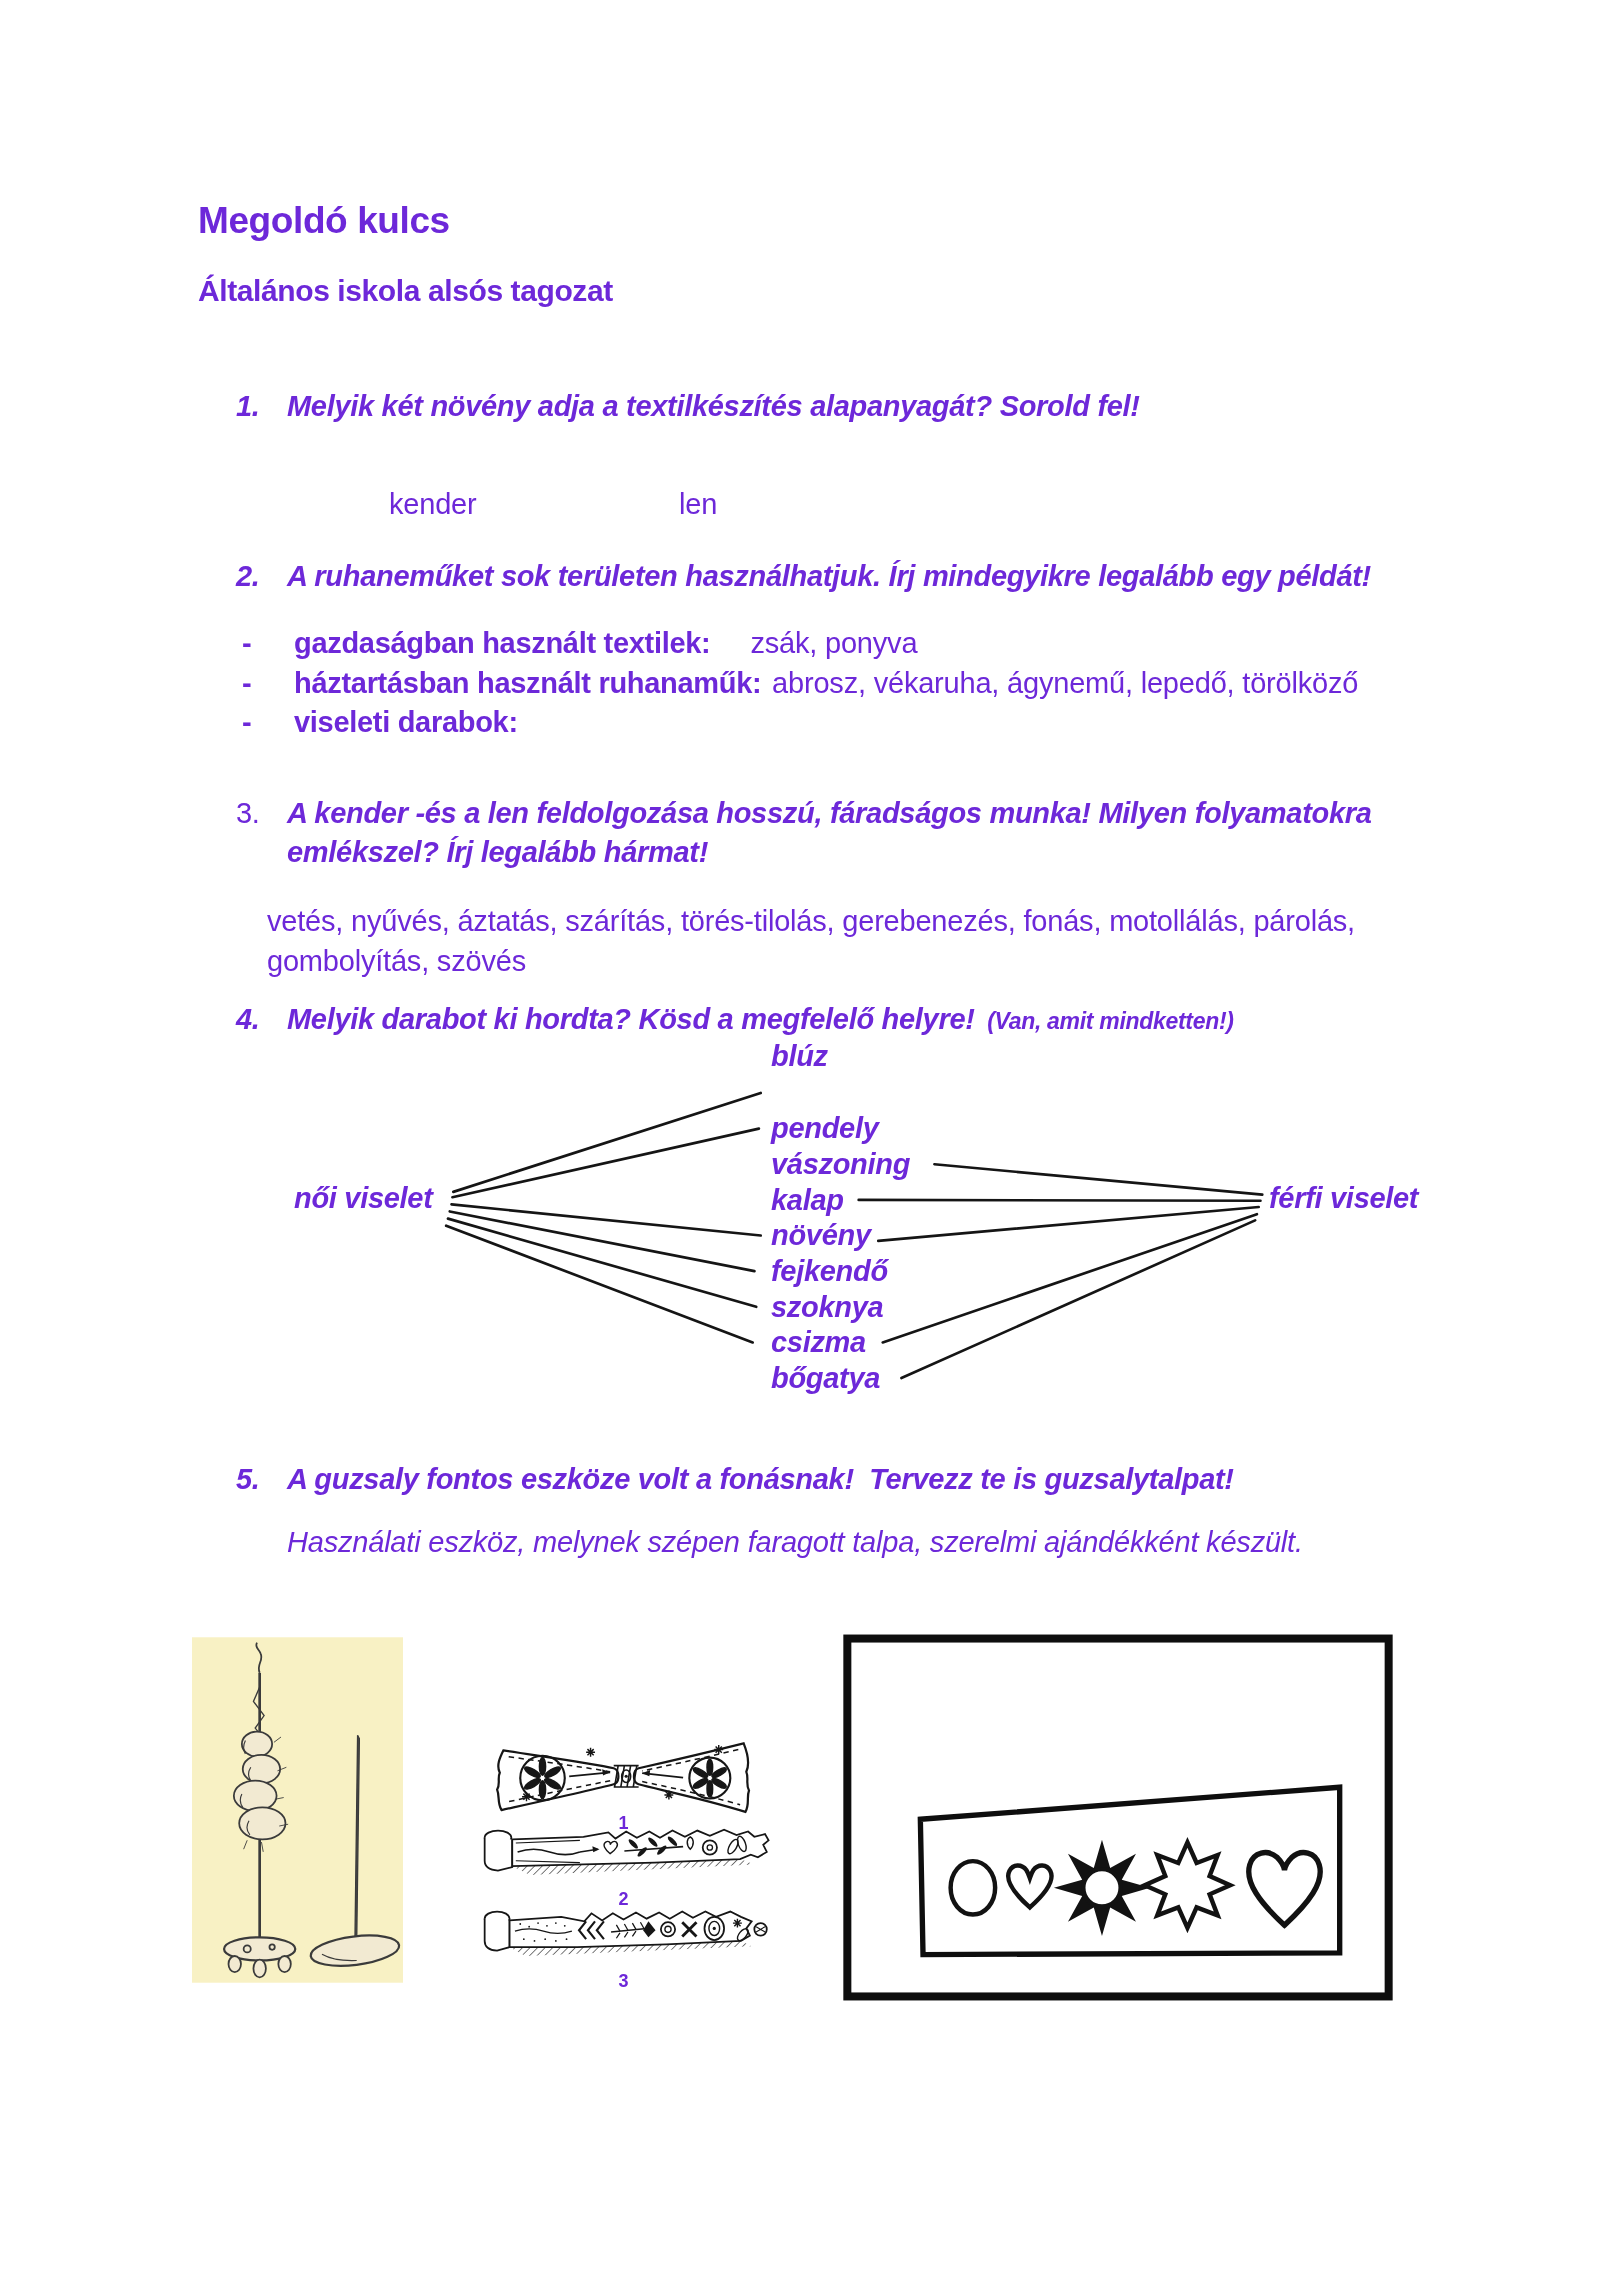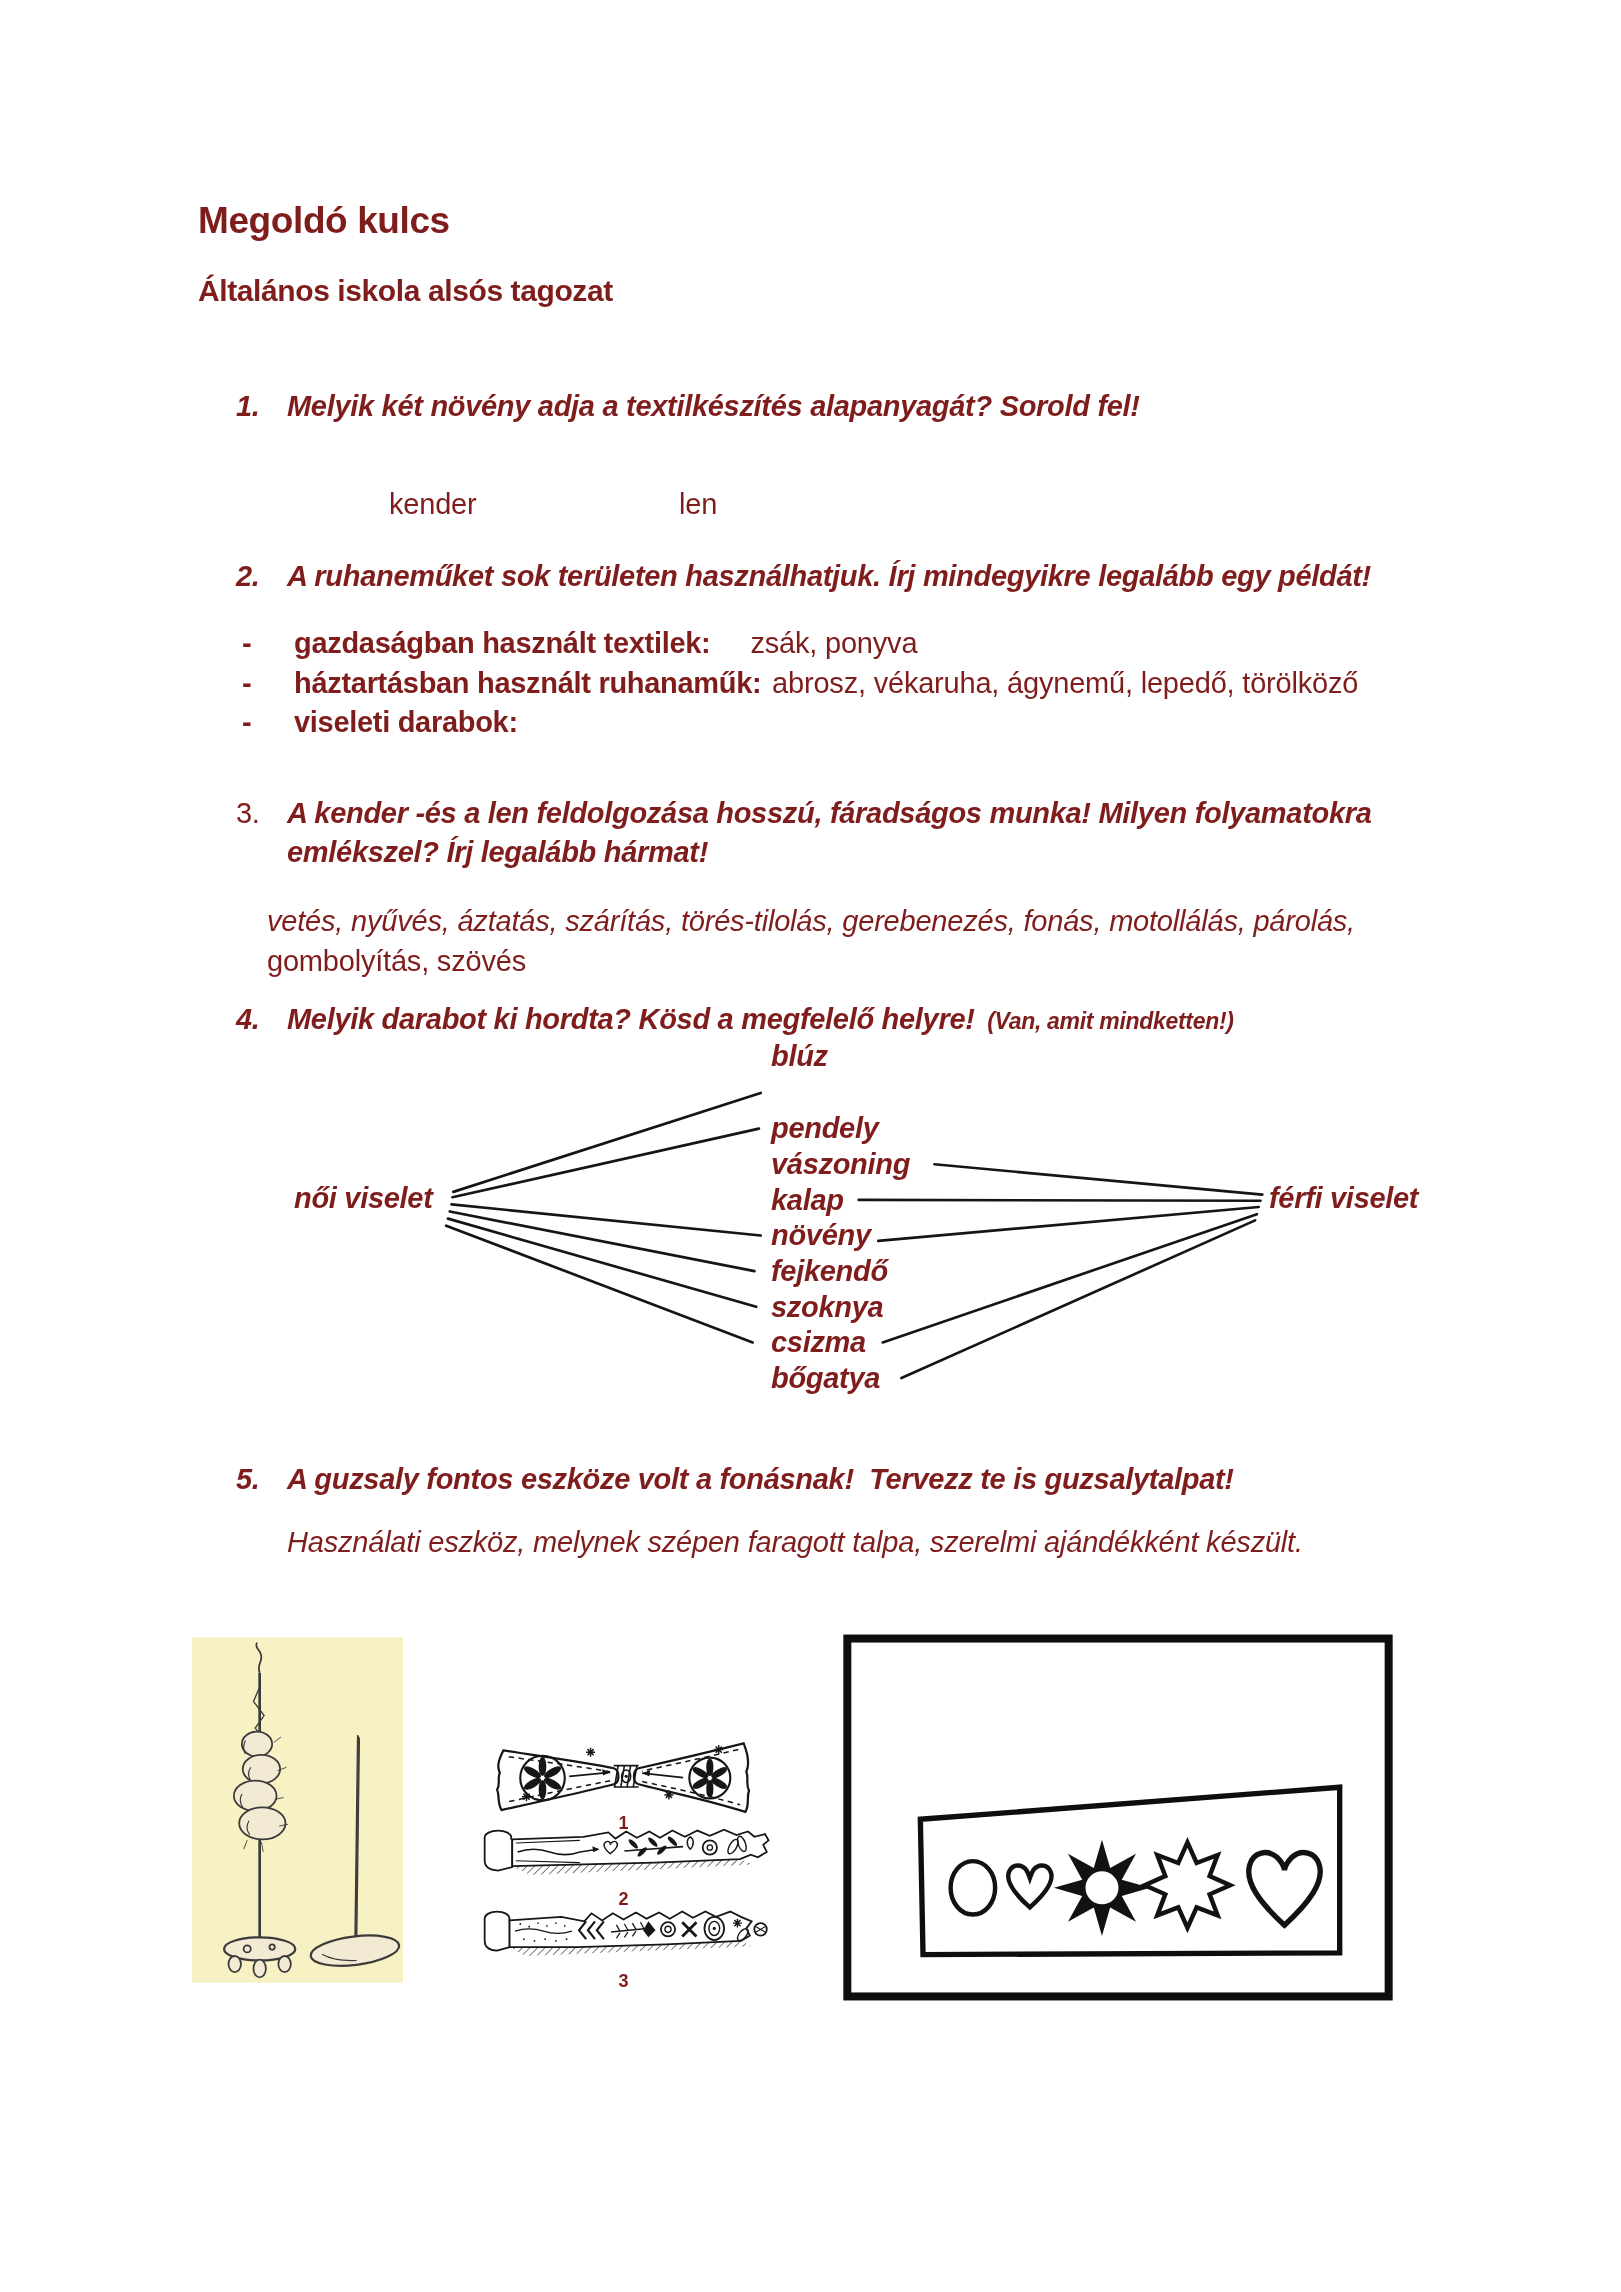--- a/index.html
+++ b/index.html
@@ -1,21 +1,21 @@
 <!DOCTYPE html>
 <html style="font-size:14.3px"><head>
 <meta charset="utf-8">
 <style>
   html,body{margin:0;padding:0;background:#e8e8e8;}
   .page{
     position:relative;
     width:1622px;height:2293px;
     background:#ffffff;
     font-family:"Liberation Sans", sans-serif;
-    color:#7f1d1d;
+    color:#6d28d9;
     overflow:hidden;
   }
   .abs{position:absolute;}
   .title{font-size:37px;font-weight:700;letter-spacing:-0.4px;}
   .subtitle{font-size:30px;font-weight:700;letter-spacing:-0.4px;}
   .q{display:flex;align-items:baseline;font-size:29px;font-weight:700;font-style:italic;letter-spacing:-0.3px;white-space:pre;}
   .qnum{flex:none;width:51px;}
   .qnum-reg{flex:none;width:51px;font-weight:400;font-style:normal;}
   .qnote{font-size:23px;margin-left:12.5px;}
   .ans{font-size:29px;font-weight:400;font-style:normal;letter-spacing:-0.2px;white-space:pre;}
@@ -64,21 +64,21 @@
     <span class="blabel">viseleti darabok:</span>
   </div>
 
   <div class="abs q" style="left:236px;top:797px;">
     <span class="qnum-reg">3.</span>
     <span>A kender -és a len feldolgozása hosszú, fáradságos munka! Milyen folyamatokra</span>
   </div>
   <div class="abs q" style="left:287px;top:836px;">
     <span>emlékszel? Írj legalább hármat!</span>
   </div>
-  <div class="abs ans" style="left:267px;top:905px;font-style:italic;">vetés, nyűvés, áztatás, szárítás, törés-tilolás, gerebenezés, fonás, motollálás, párolás,</div>
+  <div class="abs ans" style="left:267px;top:905px;">vetés, nyűvés, áztatás, szárítás, törés-tilolás, gerebenezés, fonás, motollálás, párolás,</div>
   <div class="abs ans" style="left:267px;top:945px;">gombolyítás, szövés</div>
 
   <div class="abs q" style="left:236px;top:1003px;">
     <span class="qnum">4.</span>
     <span>Melyik darabot ki hordta? Kösd a megfelelő helyre!</span>
     <span class="qnote">(Van, amit mindketten!)</span>
   </div>
 
   <svg class="abs" style="left:250px;top:1052px;" width="1212" height="392" viewBox="0 0 1360 440">
     <g stroke="#151515" stroke-width="3" stroke-linecap="round">

